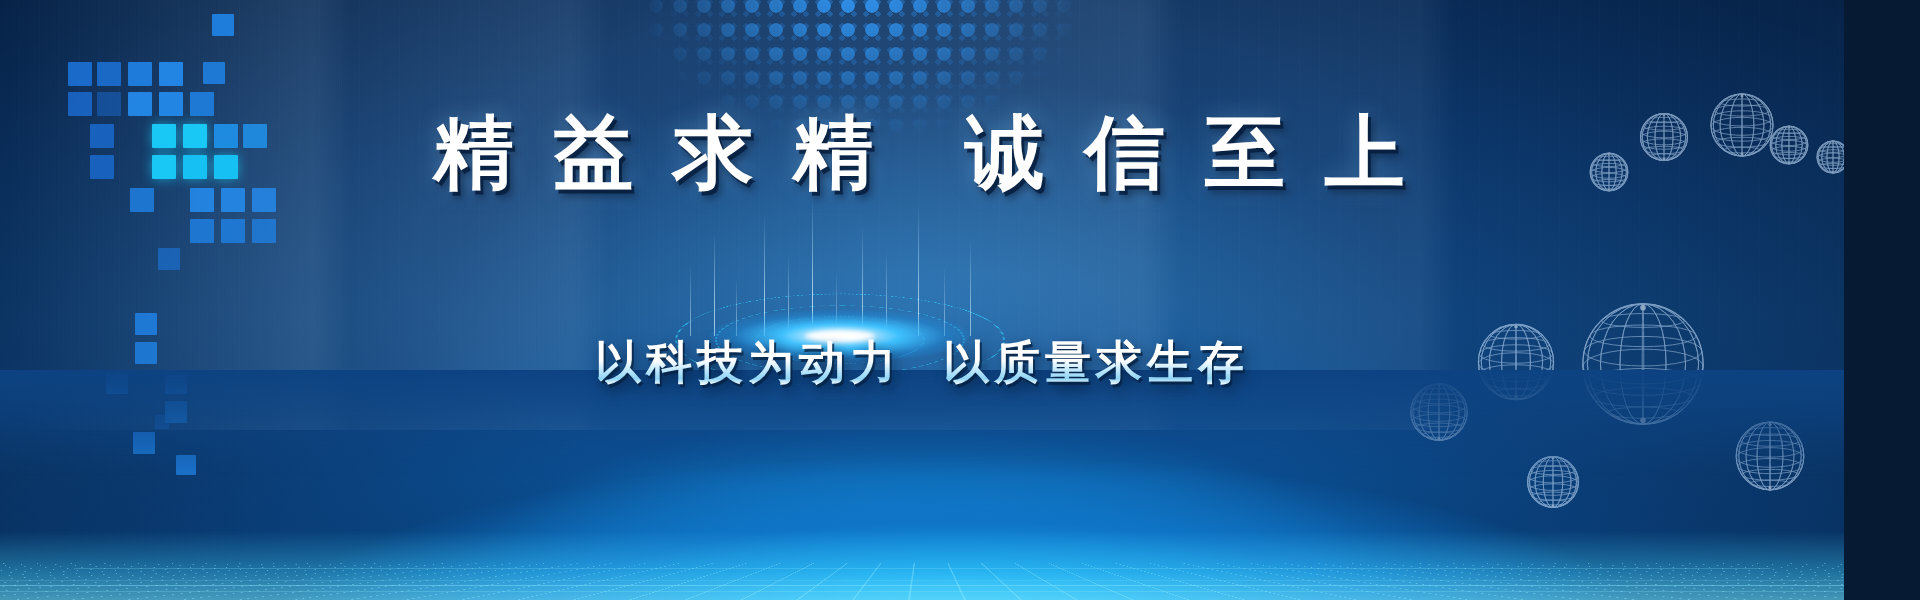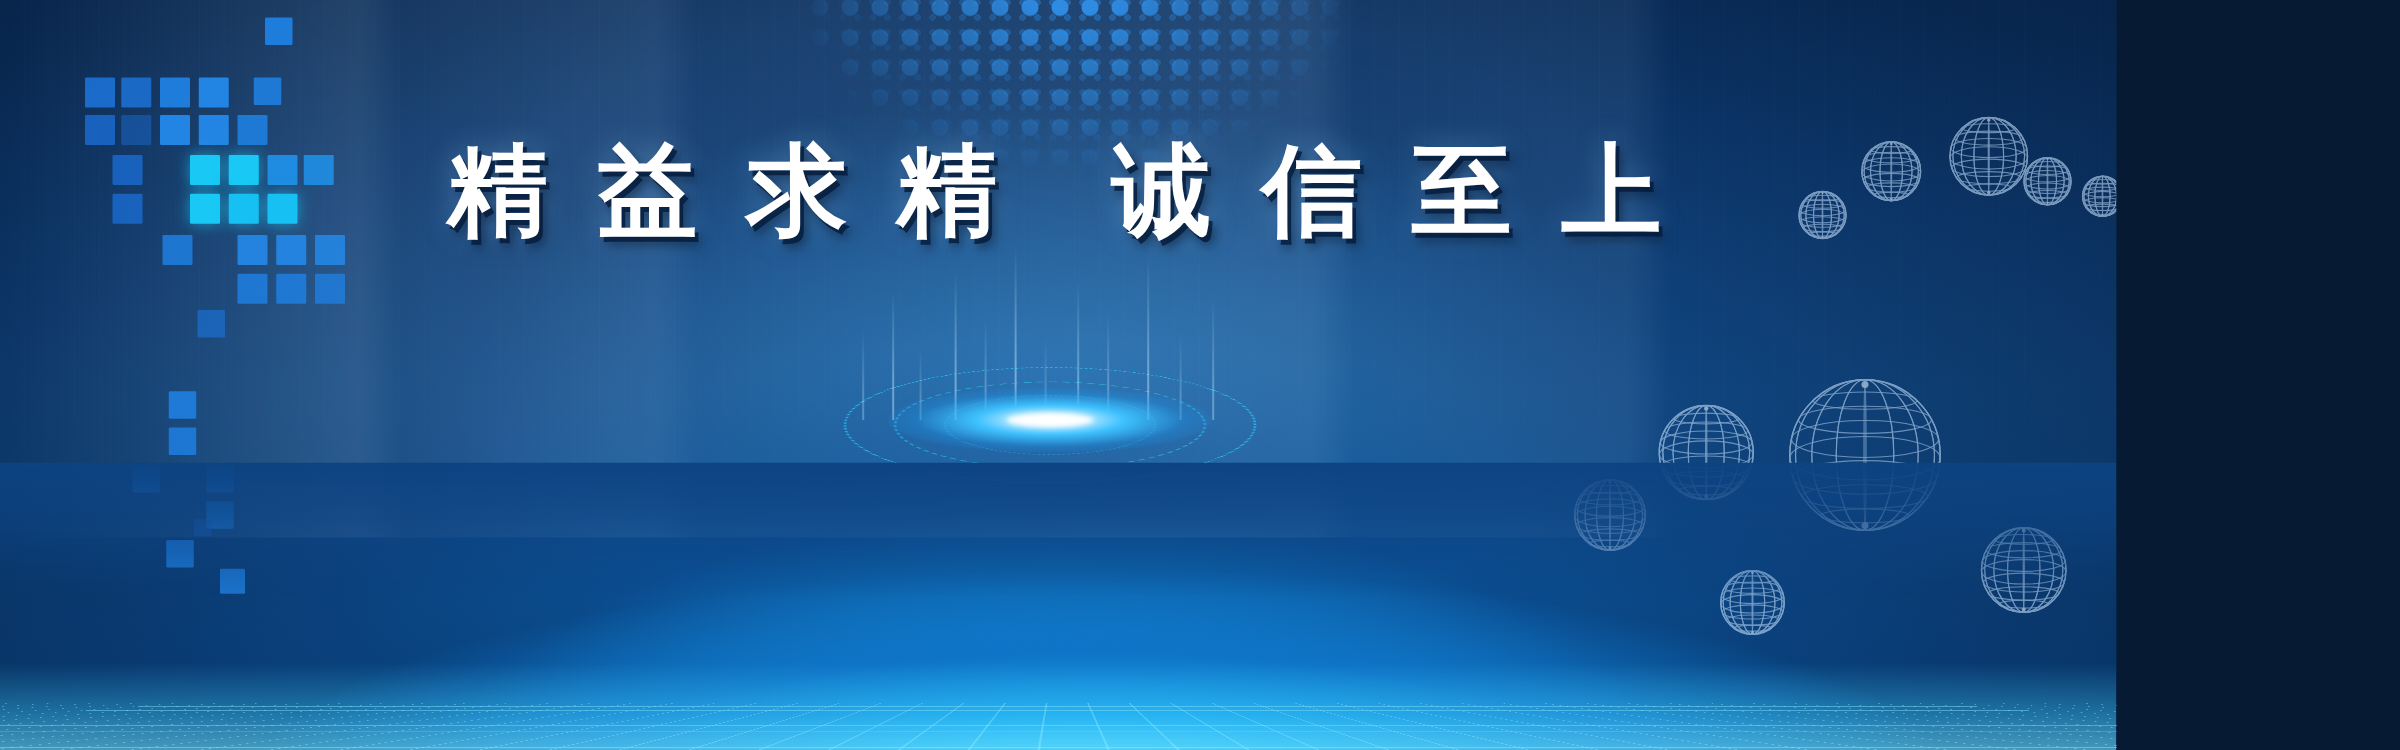--- a/index.html
+++ b/index.html
@@ -1,21 +1,21 @@
 <!DOCTYPE html>
 <html><head>
 <meta charset="utf-8">
 <title>Banner</title>
 <style>
   html,body{margin:0;padding:0;background:#061a33;}
   *{box-sizing:border-box;}
 
   #banner{
     position:relative;
-    width:1693px;
+    width:1844px;
     height:600px;
     overflow:hidden;
     font-family:"DejaVu Sans","Liberation Sans",sans-serif;
     background:#0b3a70;
   }
 
   
   .bg-base{
     position:absolute;inset:0;
     background:
@@ -491,15 +491,16 @@
   <div class="floor">
     <div class="floor-glow"></div>
     <div class="floor-h"></div>
     <div class="floor-v"></div>
     <div class="floor-fade"></div>
     <div class="floor-edge"></div>
   </div>
 
   <div class="text-layer">
     <div class="headline">精 益 求 精　诚 信 至 上</div>
+    <div class="subhead">以科技为动力  以质量求生存</div>
   </div>
 
 </div>
 
 </body></html>

